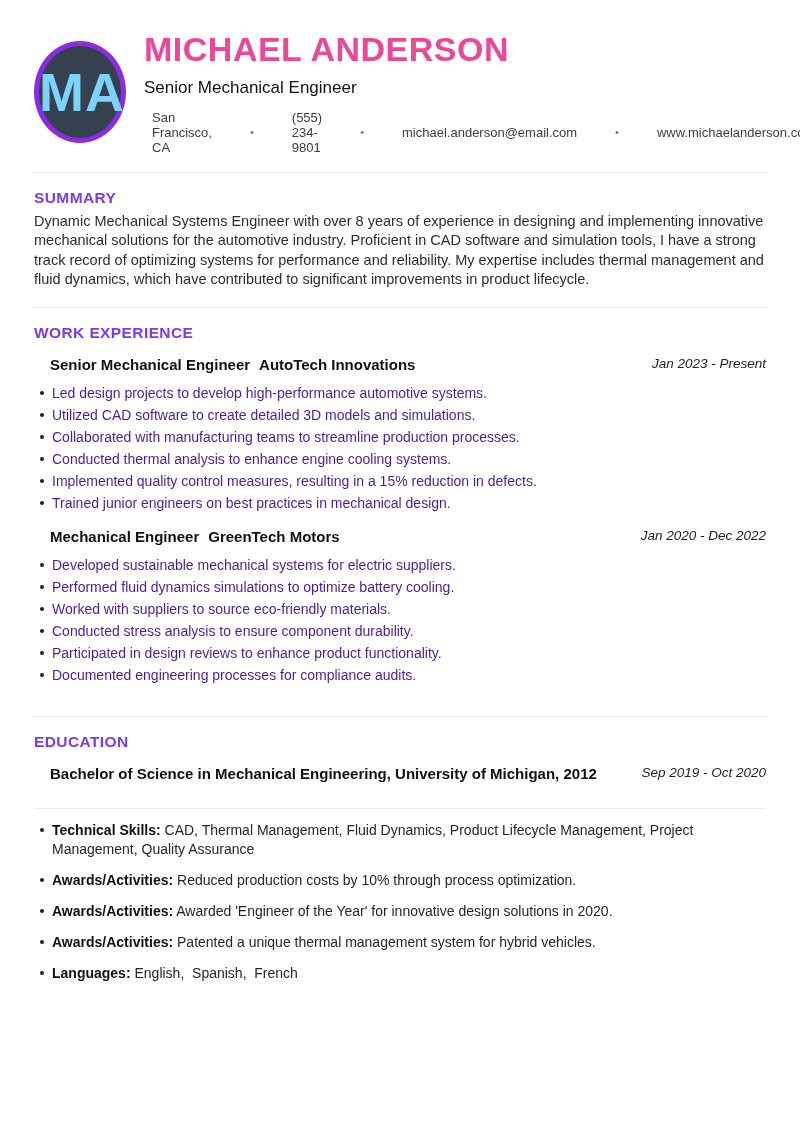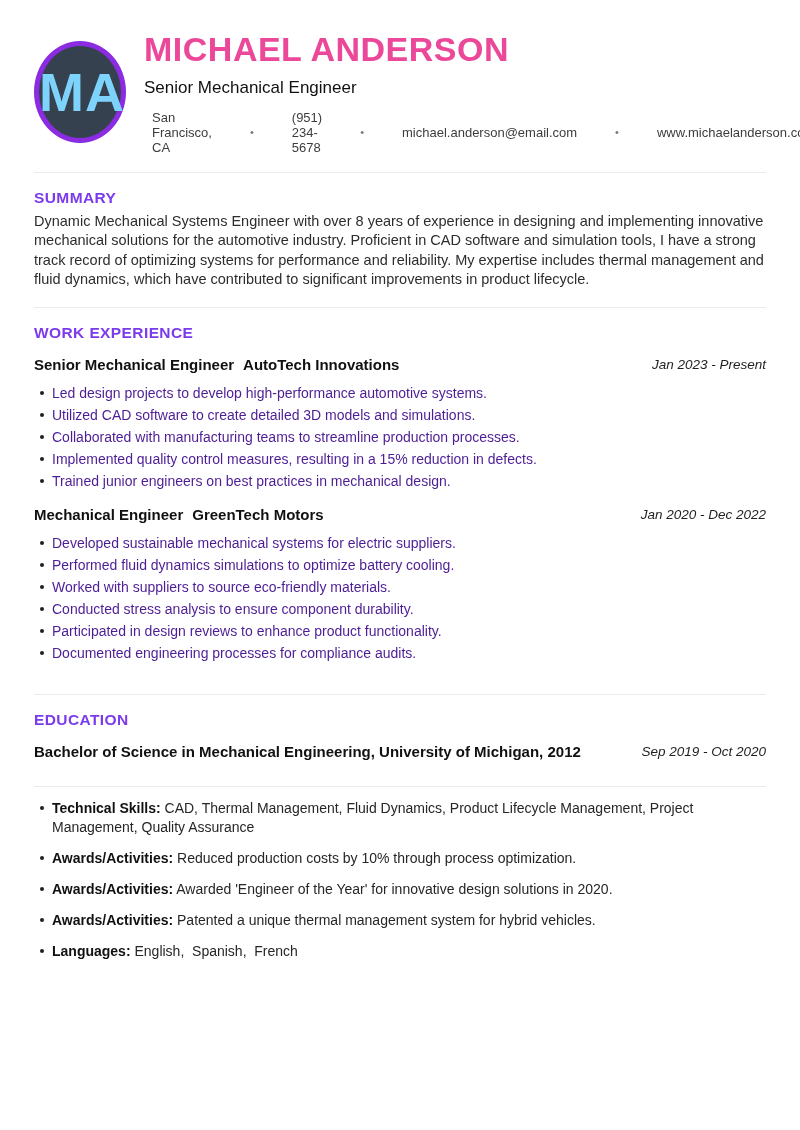--- a/index.html
+++ b/index.html
@@ -67,21 +67,21 @@
     margin-top: 5px;
     font-size: 14.5px;
     line-height: 19.5px;
     color: #2d2d2d;
     max-width: 732px;
   }
 
   
   .entry-header {
     margin-top: 14px;
-    display: flex; align-items: center; justify-content: space-between;
+    display: flex; align-items: flex-start; justify-content: space-between; margin-left: 16px;
   }
   .entry-titles { font-size: 15px; font-weight: 700; color: #111111; }
   .entry-company { margin-left: 9px; }
   .entry-dates { font-size: 13.5px; font-style: italic; color: #1f1f1f; white-space: nowrap; }
 
   ul.bullets { list-style: none; margin-top: 9px; }
   ul.bullets li {
     position: relative;
     padding-left: 18px;
     font-size: 14px;
@@ -127,21 +127,21 @@
   <div class="header">
     <div class="avatar">
       <span>MA</span>
     </div>
     <div class="header-text">
       <div class="name">MICHAEL ANDERSON</div>
       <div class="job-title-main">Senior Mechanical Engineer</div>
       <div class="contact-row">
         <span>San Francisco, CA</span>
         <span class="contact-sep">•</span>
-        <span>(951) 234-5678</span>
+        <span>(555) 234-9801</span>
         <span class="contact-sep">•</span>
         <span>michael.anderson@email.com</span>
         <span class="contact-sep">•</span>
         <span>www.michaelanderson.com</span>
       </div>
     </div>
   </div>
 
   <hr class="divider d1">
 
@@ -155,20 +155,21 @@
   <div class="entry-header">
     <div class="entry-titles">
       <span>Senior Mechanical Engineer</span><span class="entry-company">AutoTech Innovations</span>
     </div>
     <div class="entry-dates">Jan 2023 - Present</div>
   </div>
   <ul class="bullets">
     <li>Led design projects to develop high-performance automotive systems.</li>
     <li>Utilized CAD software to create detailed 3D models and simulations.</li>
     <li>Collaborated with manufacturing teams to streamline production processes.</li>
+    <li>Conducted thermal analysis to enhance engine cooling systems.</li>
     <li>Implemented quality control measures, resulting in a 15% reduction in defects.</li>
     <li>Trained junior engineers on best practices in mechanical design.</li>
   </ul>
 
   <div class="entry-header">
     <div class="entry-titles">
       <span>Mechanical Engineer</span><span class="entry-company">GreenTech Motors</span>
     </div>
     <div class="entry-dates">Jan 2020 - Dec 2022</div>
   </div>

